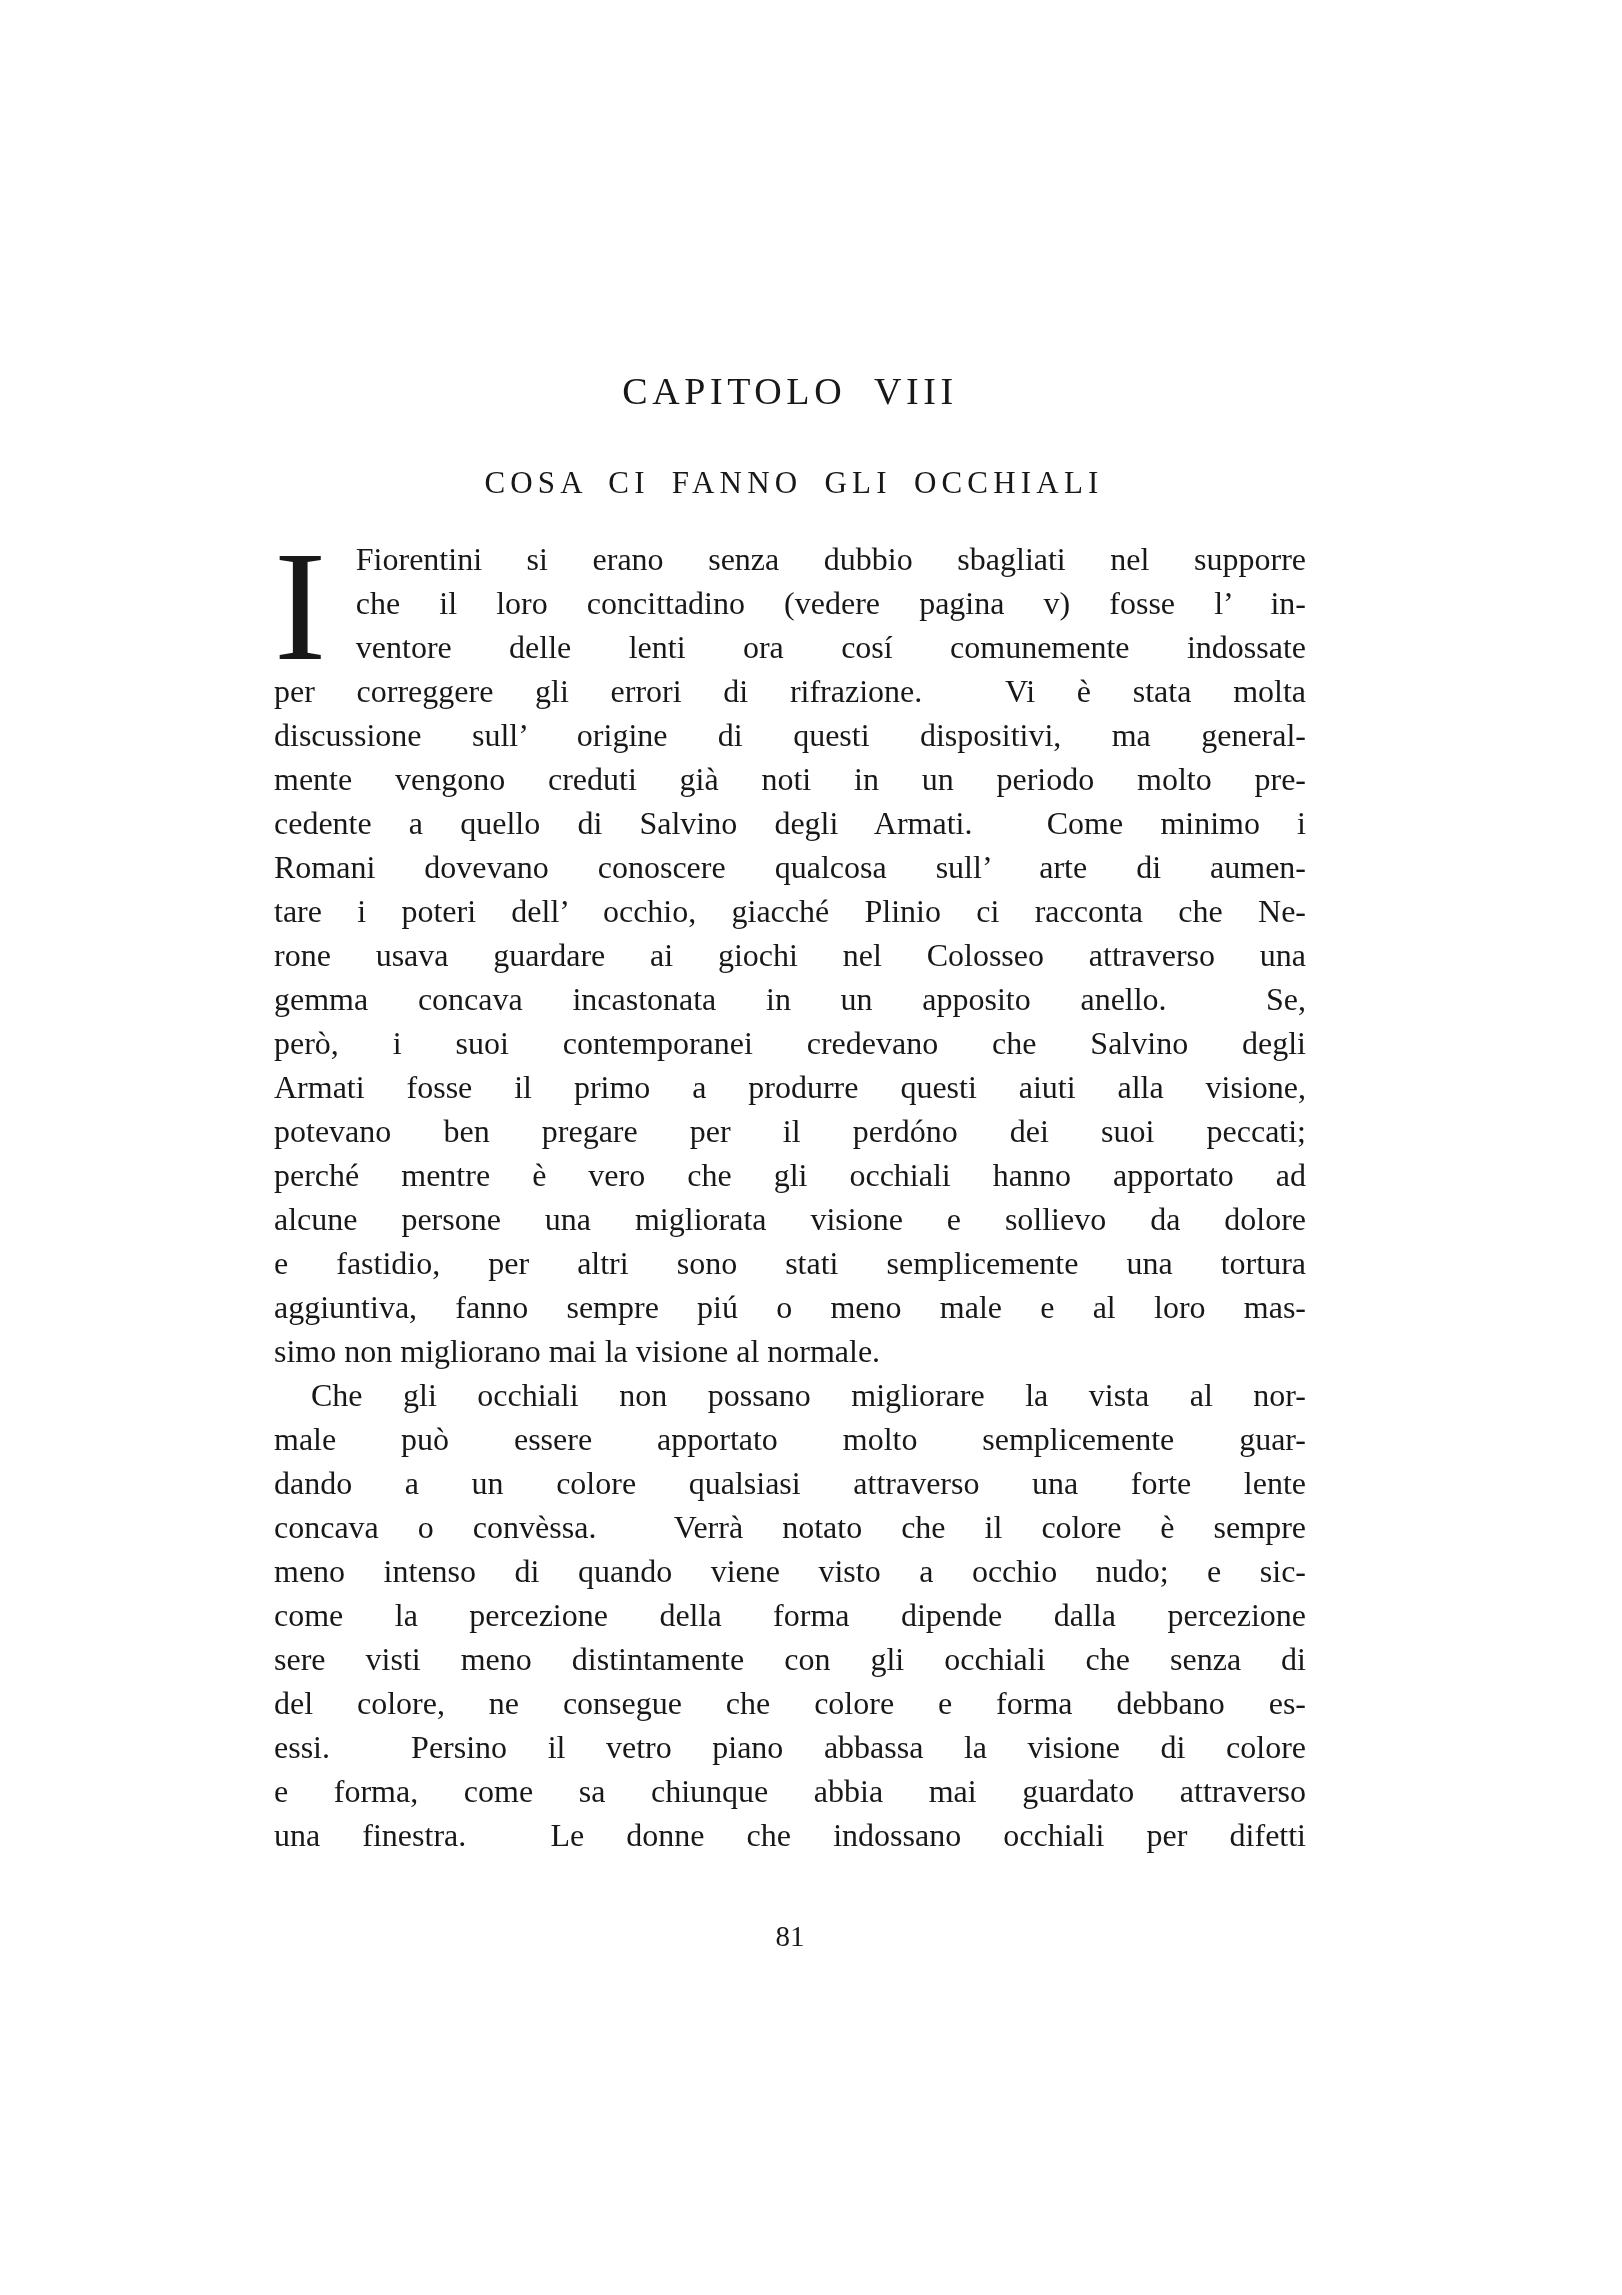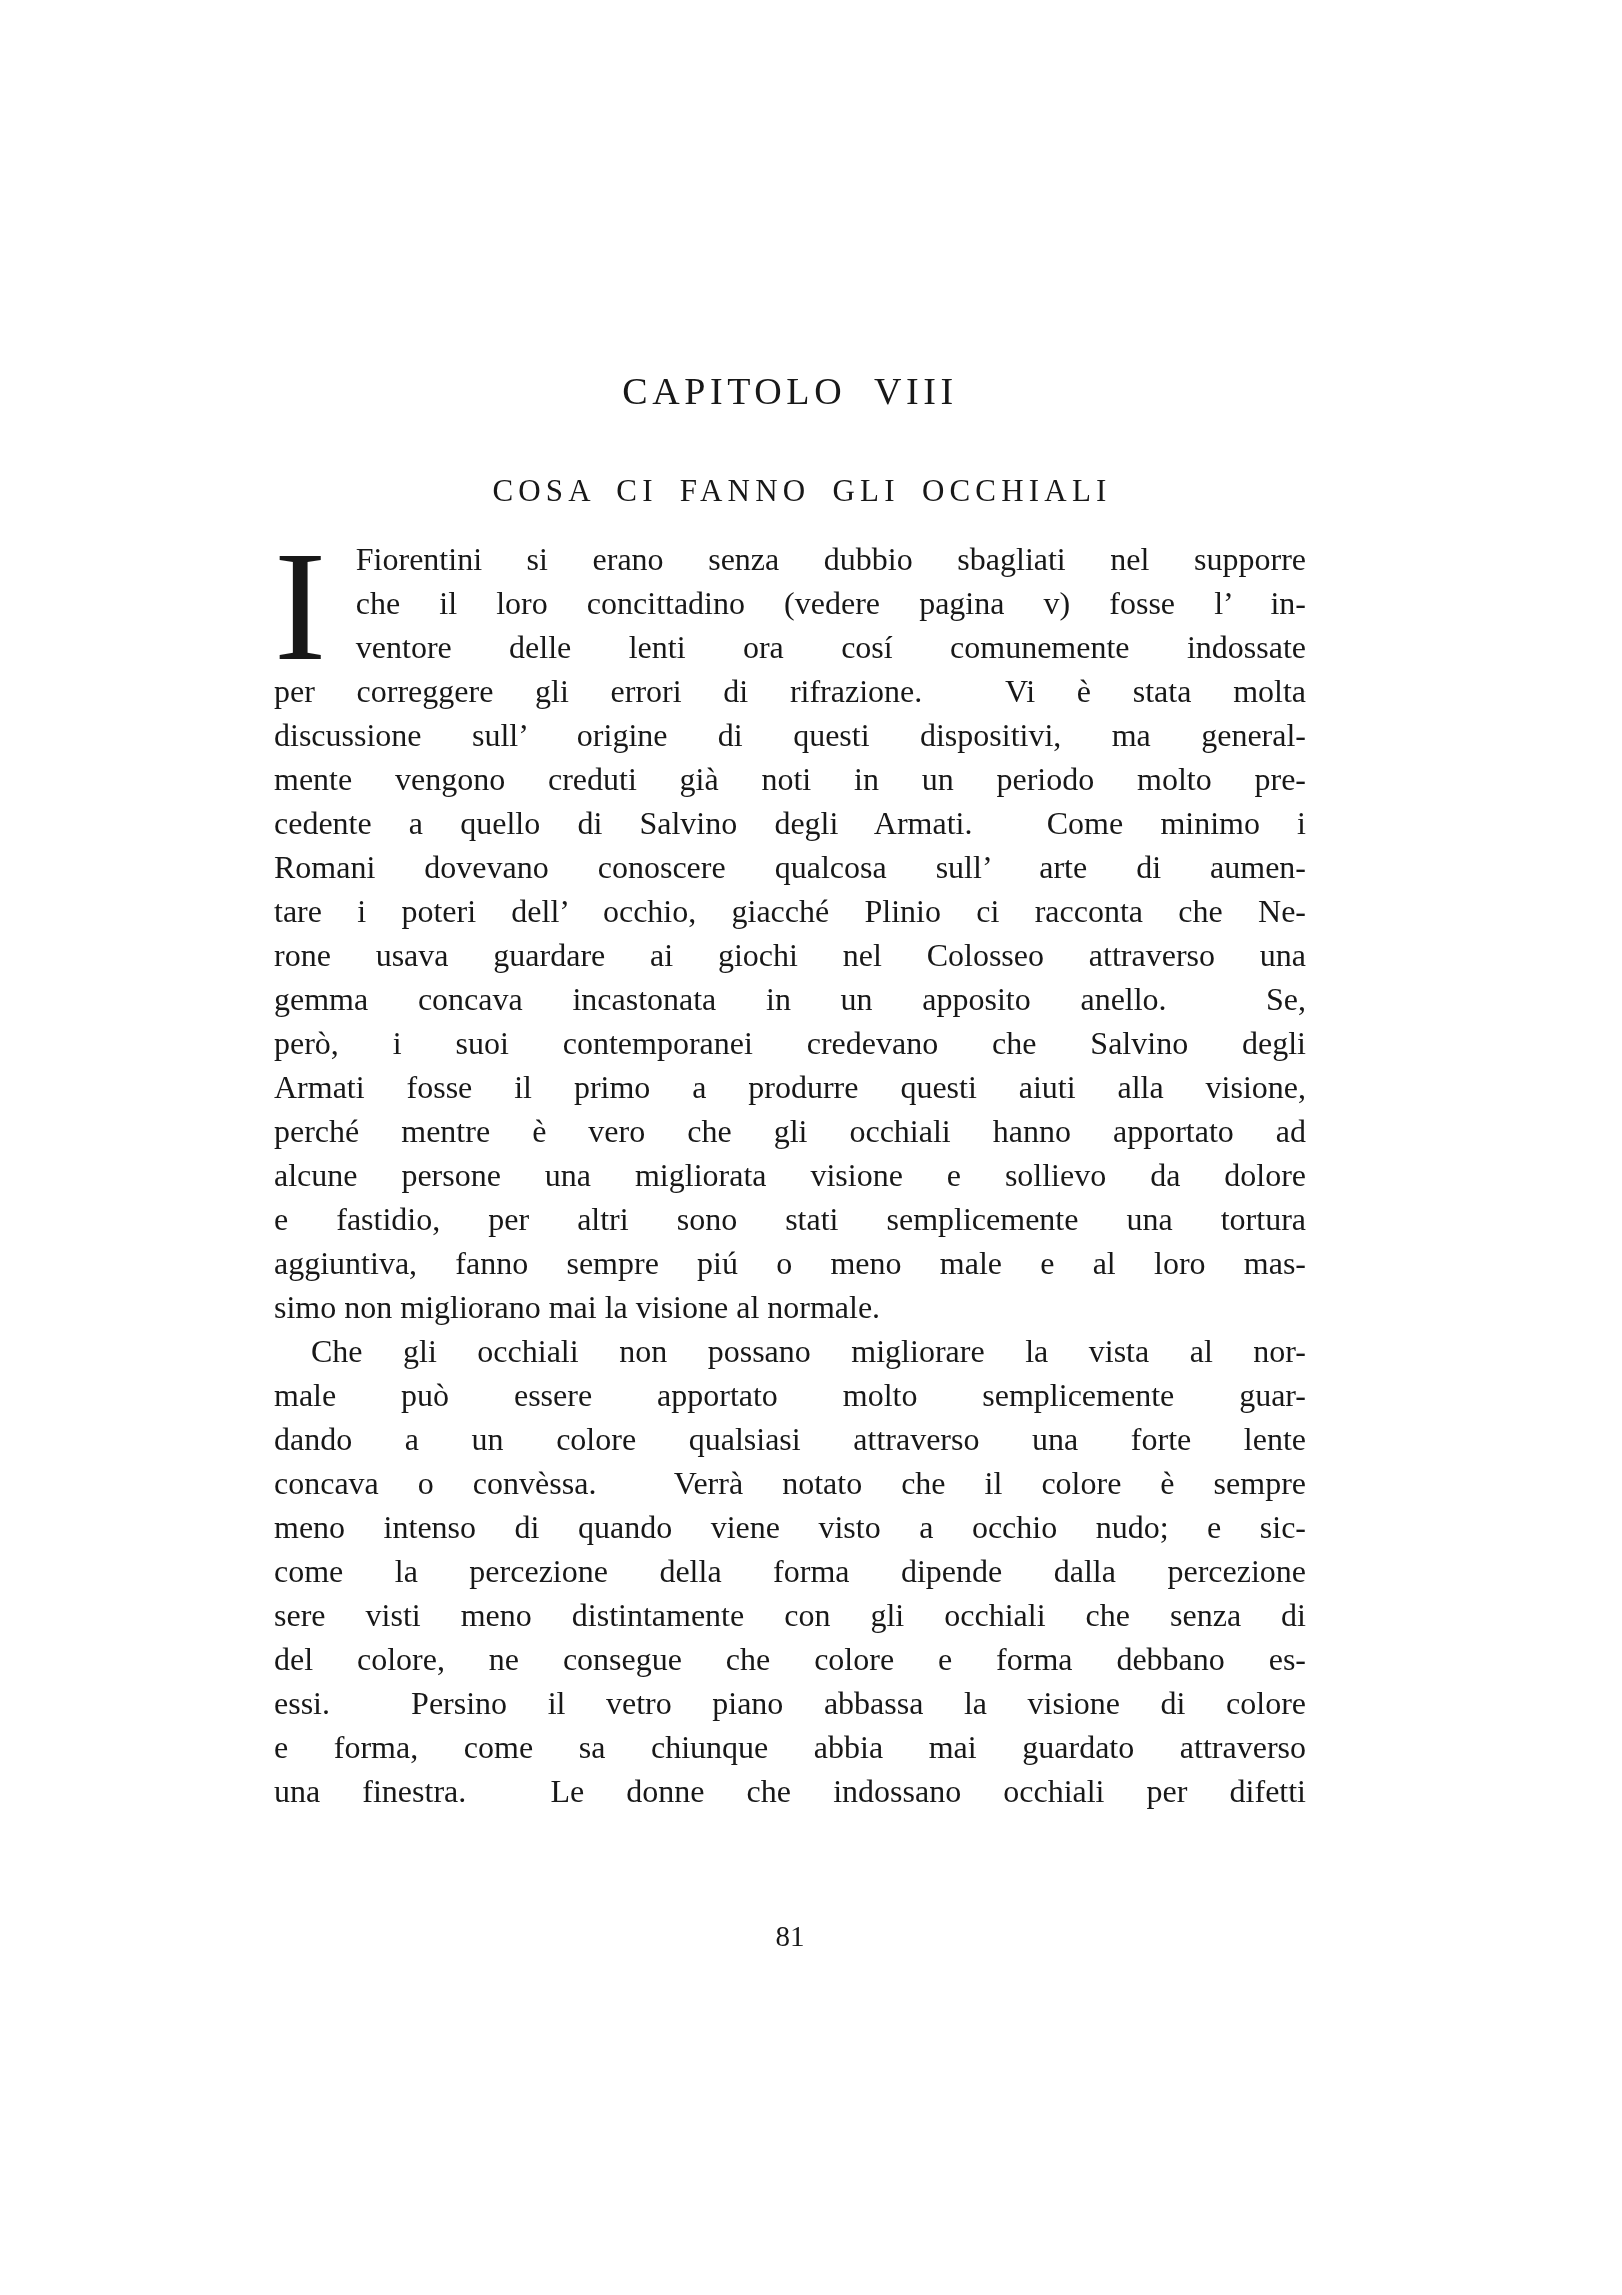--- a/index.html
+++ b/index.html
@@ -10,21 +10,21 @@
     -webkit-font-smoothing:antialiased;
   }
   .page { position:absolute; inset:0; background:#ffffff; }
 
   .chapter-title {
     position:absolute; top:368px; left:274px; width:1032px; margin:0;
     font-size:38px; line-height:46px; font-weight:normal;
     text-align:center; letter-spacing:4.6px; word-spacing:14.4px;
   }
   .chapter-subtitle {
-    position:absolute; top:459px; left:274px; width:1032px; margin:12px;
+    position:absolute; top:459px; left:274px; width:1032px; margin:4px;
     font-size:31px; line-height:39px; font-weight:normal;
     text-align:center; letter-spacing:5.2px; word-spacing:9.2px;
   }
 
   .textblock { position:absolute; top:537px; left:274px; width:1032px; }
   .para { margin:0; }
 
   .line {
     font-size:32px; line-height:44px;
     text-align:justify; text-align-last:justify;
@@ -63,20 +63,21 @@
       <div class="line">per correggere gli errori di rifrazione.&nbsp; Vi è stata molta</div>
       <div class="line">discussione sull’ origine di questi dispositivi, ma general-</div>
       <div class="line">mente vengono creduti già noti in un periodo molto pre-</div>
       <div class="line">cedente a quello di Salvino degli Armati.&nbsp; Come minimo i</div>
       <div class="line">Romani dovevano conoscere qualcosa sull’ arte di aumen-</div>
       <div class="line">tare i poteri dell’ occhio, giacché Plinio ci racconta che Ne-</div>
       <div class="line">rone usava guardare ai giochi nel Colosseo attraverso una</div>
       <div class="line">gemma concava incastonata in un apposito anello.&nbsp; Se,</div>
       <div class="line">però, i suoi contemporanei credevano che Salvino degli</div>
       <div class="line">Armati fosse il primo a produrre questi aiuti alla visione,</div>
+      <div class="line">potevano ben pregare per il perdóno dei suoi peccati;</div>
       <div class="line">perché mentre è vero che gli occhiali hanno apportato ad</div>
       <div class="line">alcune persone una migliorata visione e sollievo da dolore</div>
       <div class="line">e fastidio, per altri sono stati semplicemente una tortura</div>
       <div class="line">aggiuntiva, fanno sempre piú o meno male e al loro mas-</div>
       <div class="line last">simo non migliorano mai la visione al normale.</div>
     </div>
 
     <div class="para">
       <div class="line indent">Che gli occhiali non possano migliorare la vista al nor-</div>
       <div class="line">male può essere apportato molto semplicemente guar-</div>

